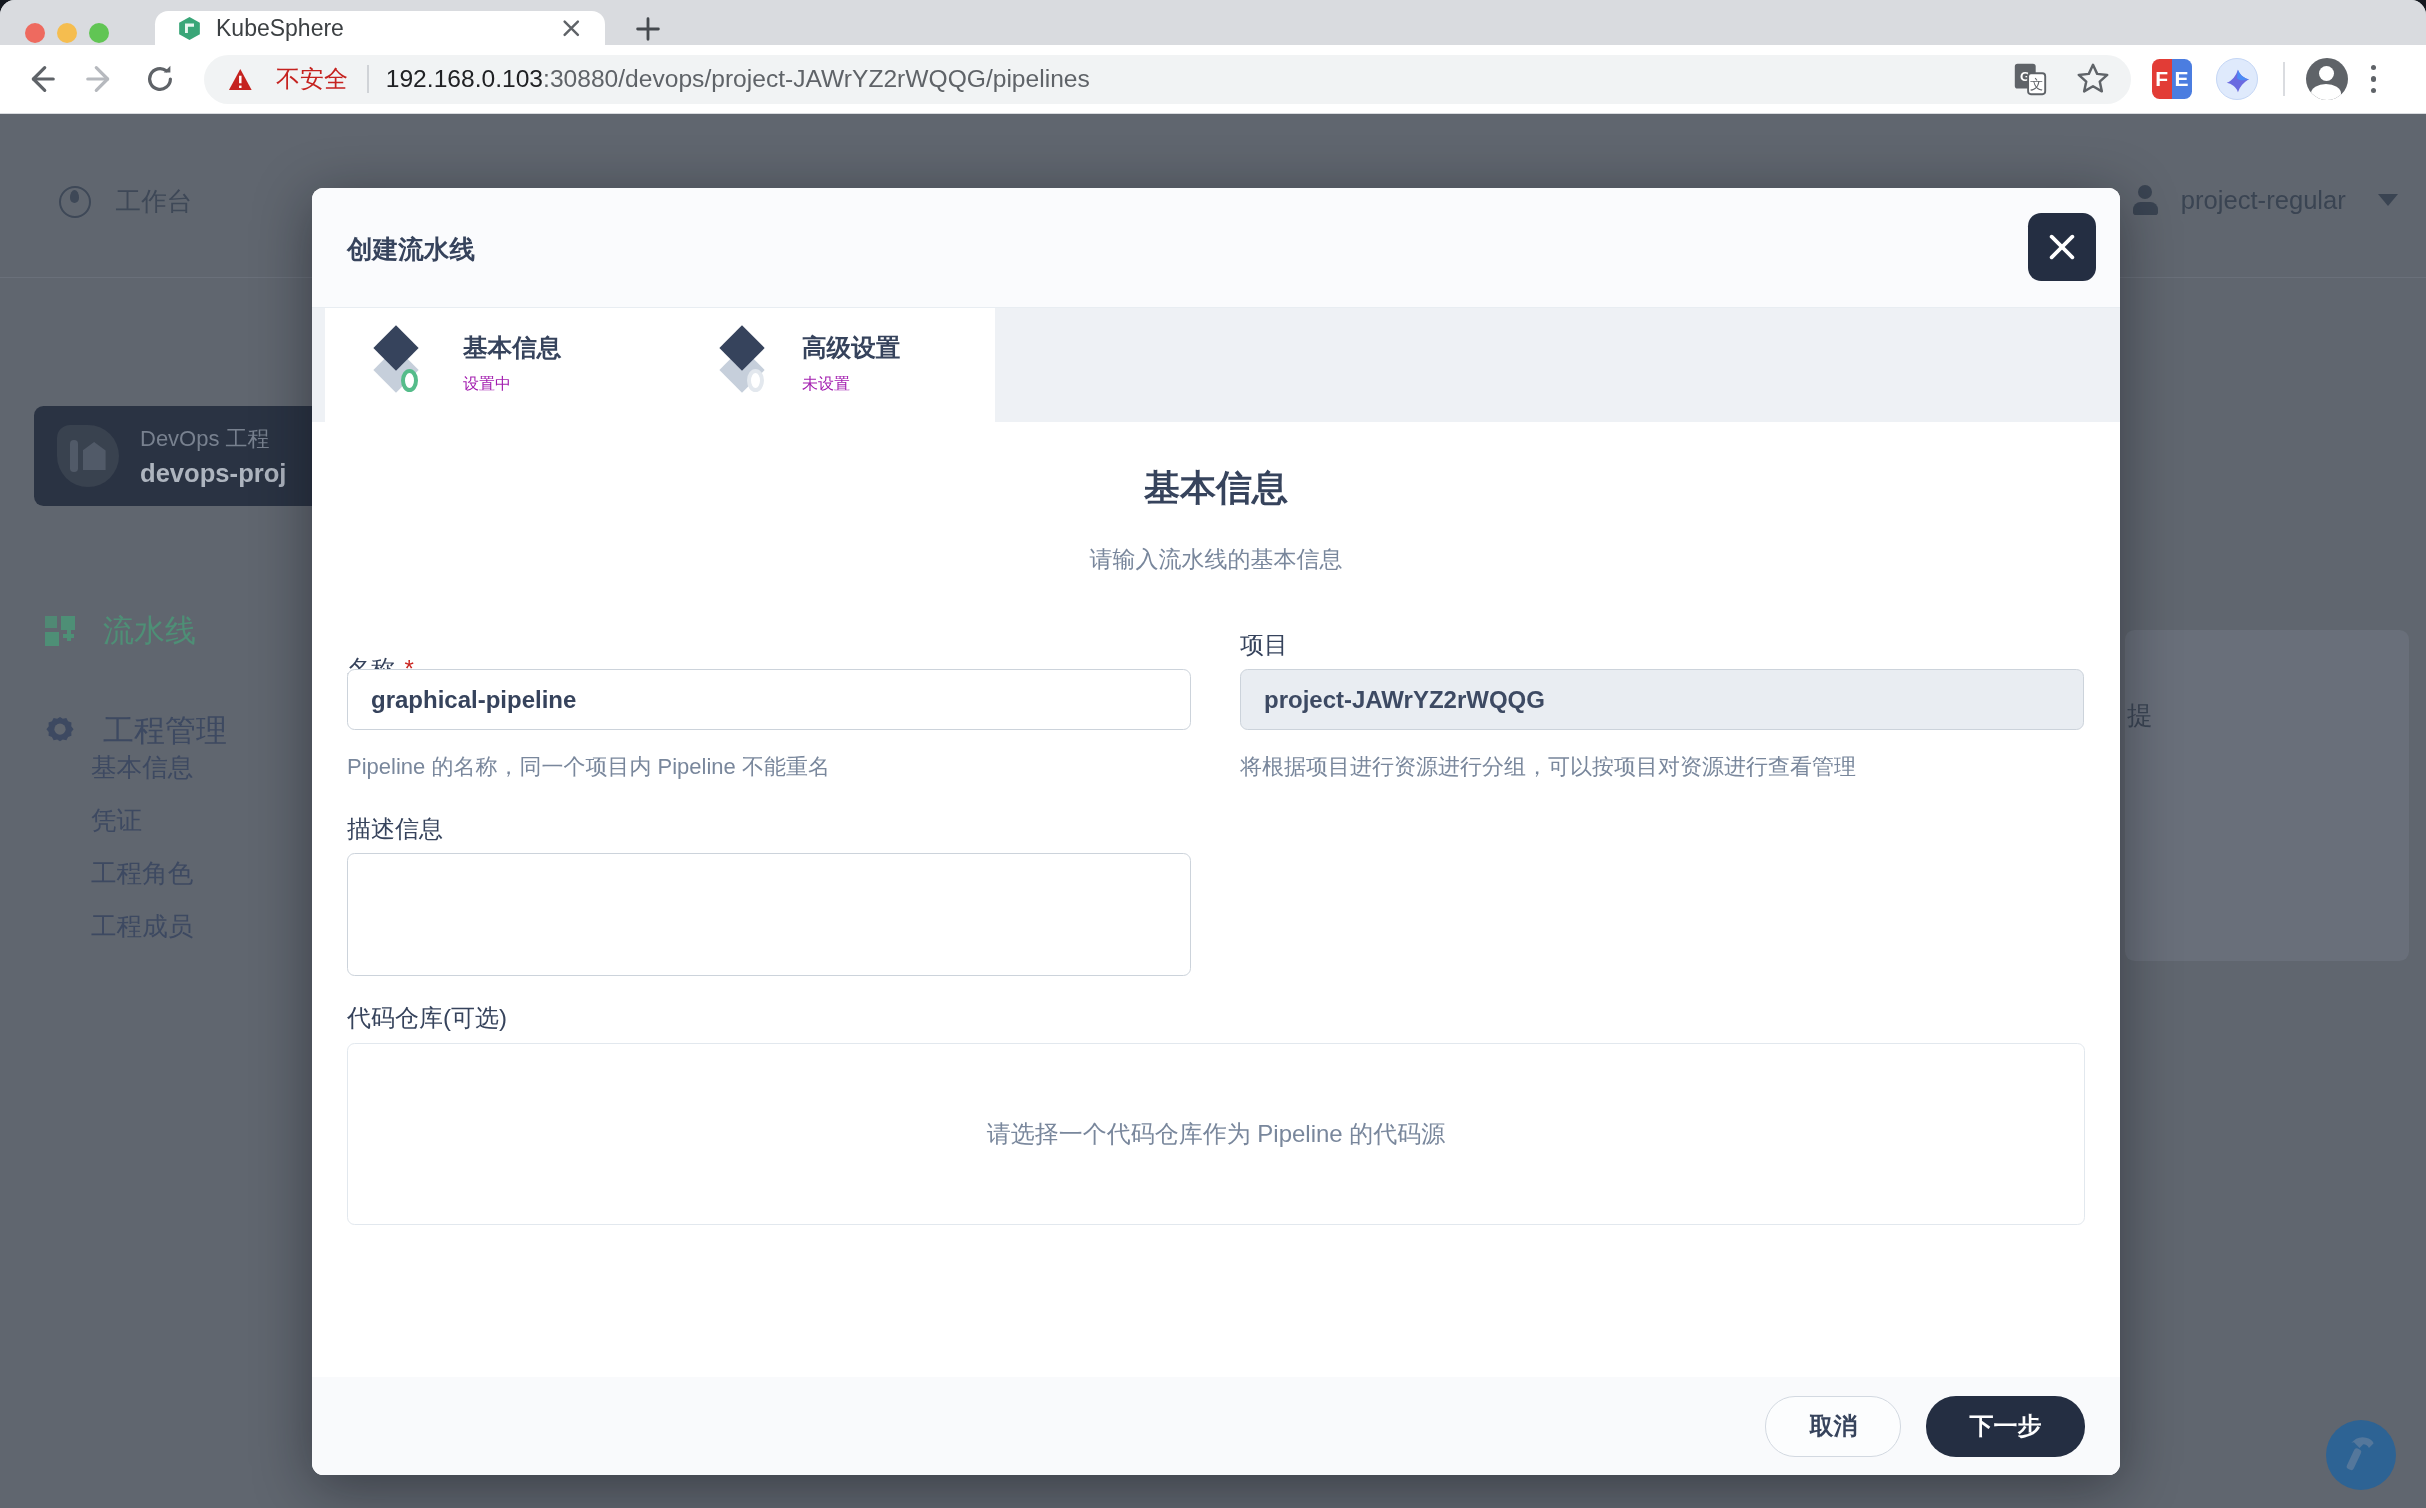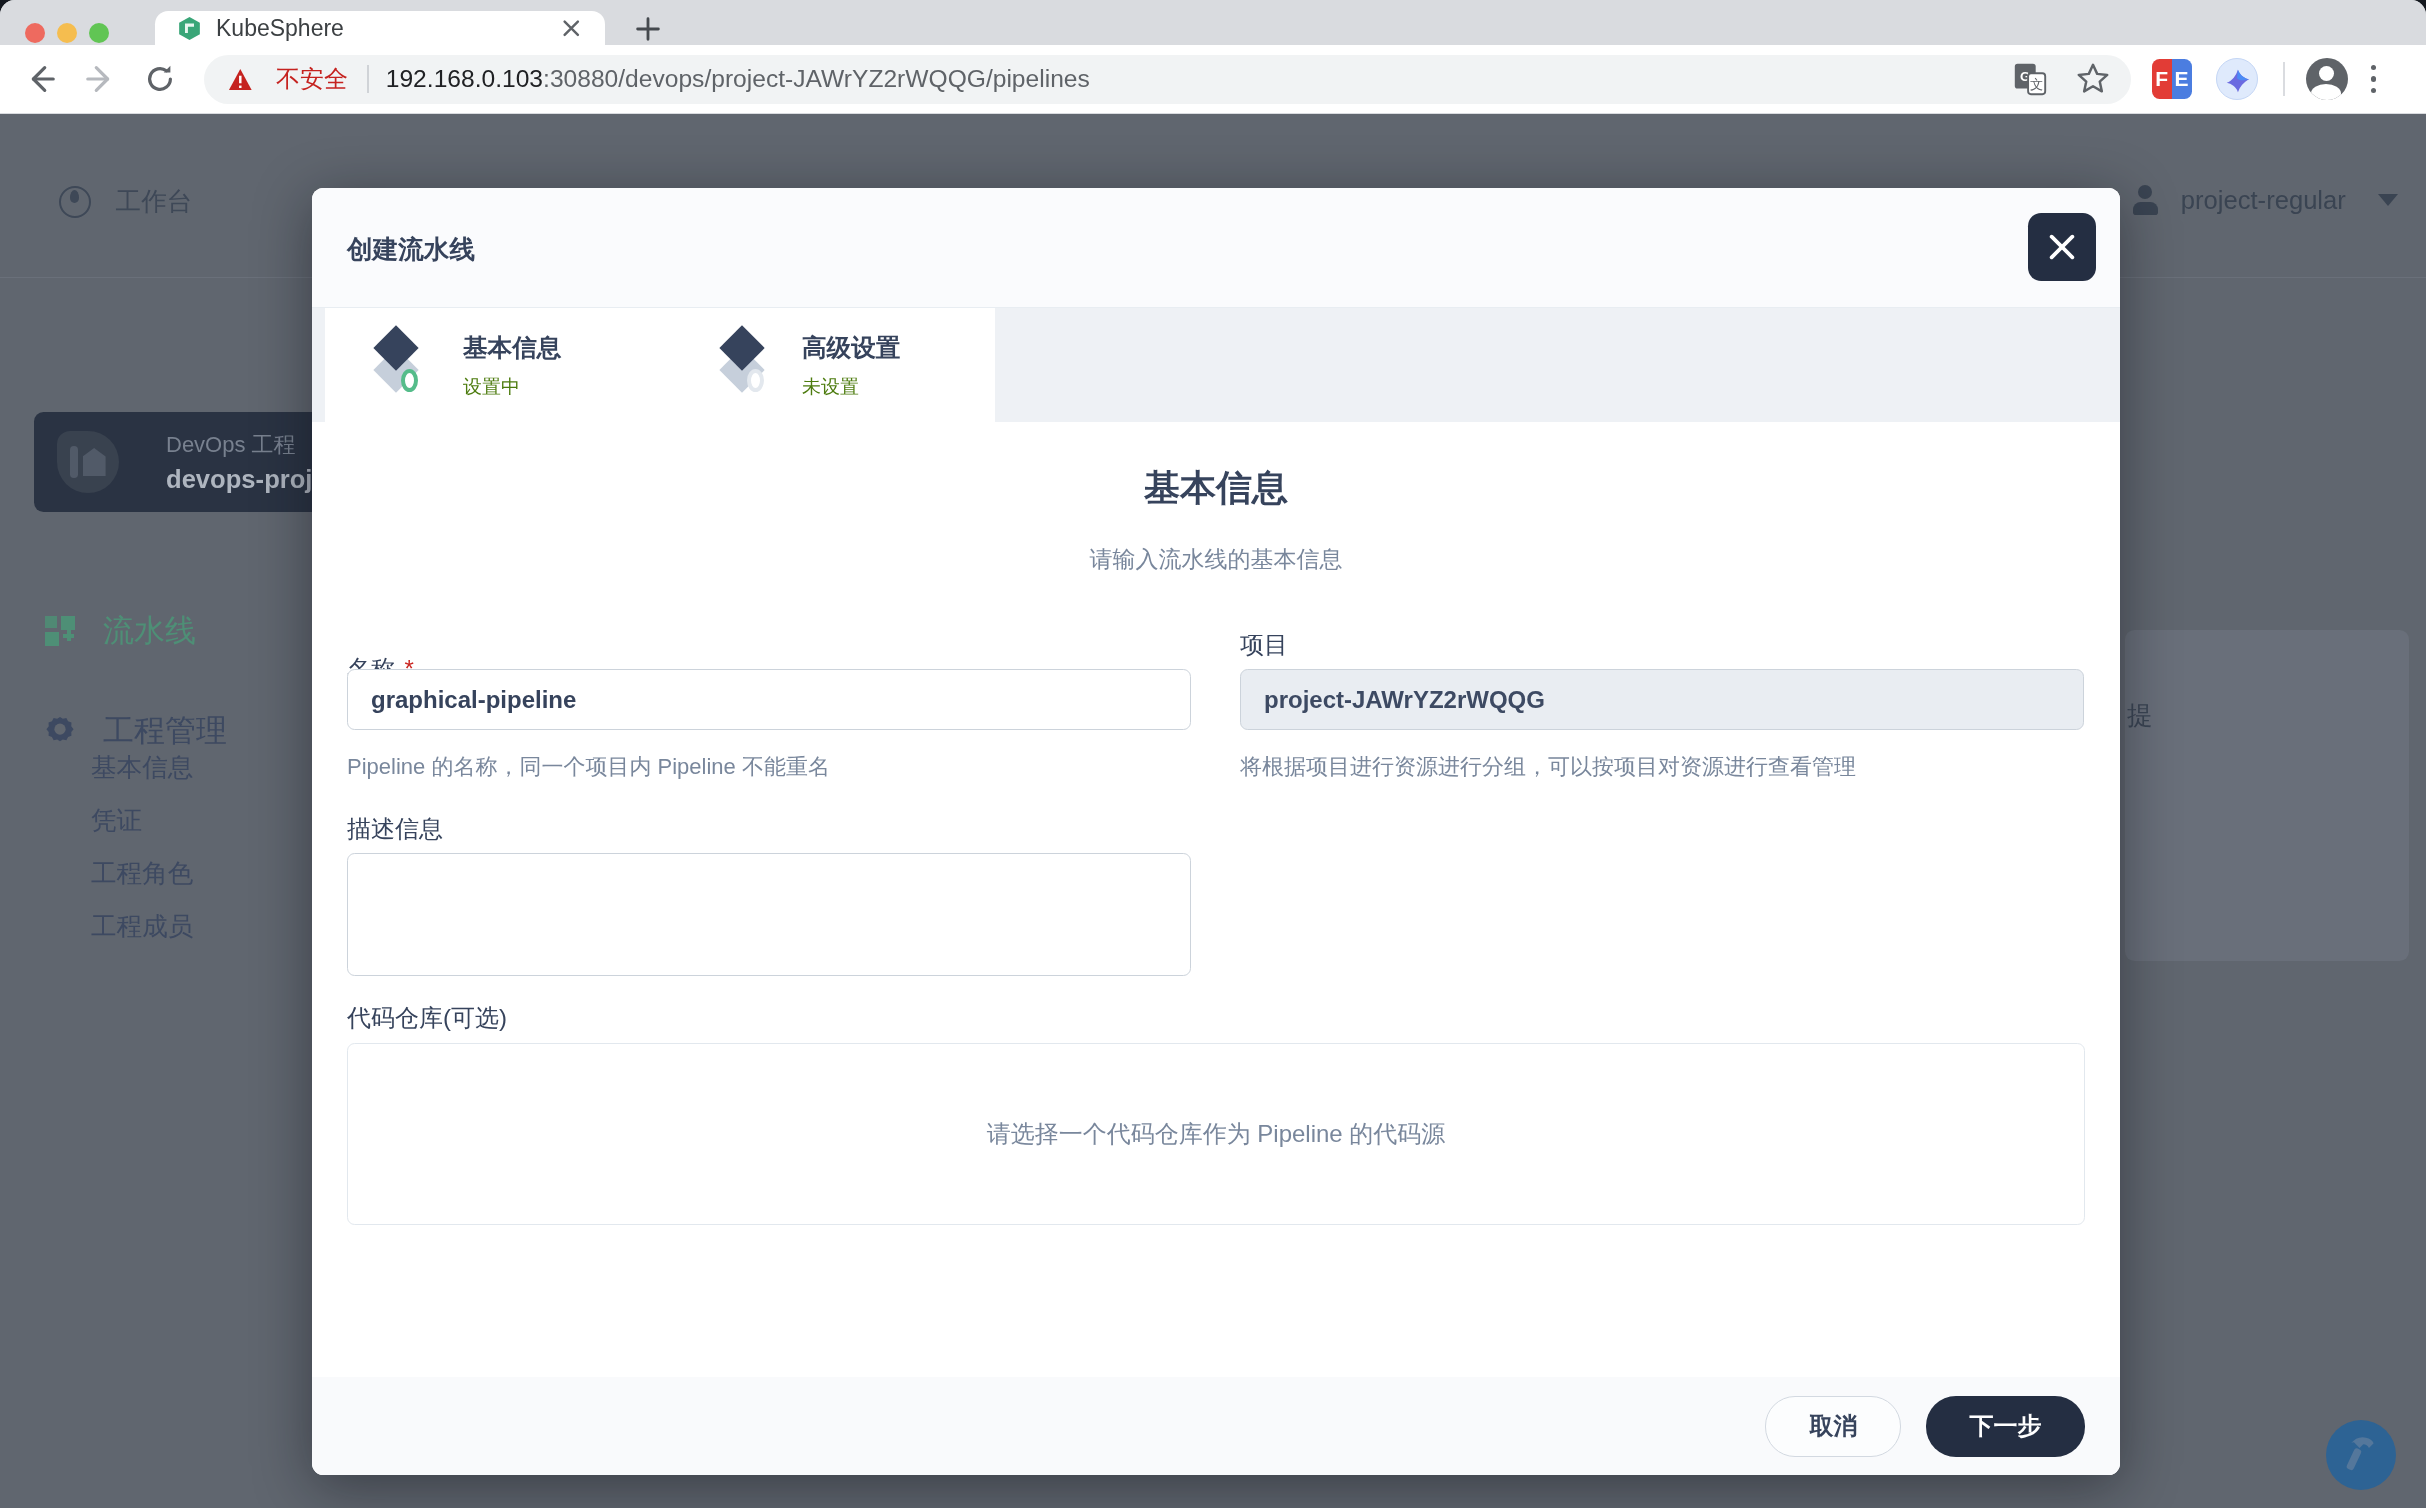--- a/index.html
+++ b/index.html
@@ -70,22 +70,22 @@
   .user-box { position:absolute; right:28px; top:70px; display:flex; align-items:center; gap:19px; }
   .p-icon { width:32px; height:32px; position:relative; }
   .p-icon::before { content:""; position:absolute; left:8.5px; top:0.9px; width:14px; height:14px;
                     border-radius:50%; background:#3a4452; }
   .p-icon::after { content:""; position:absolute; left:2.8px; top:18px; width:25.6px; height:13.2px;
                    border-radius:7.6px 7.6px 2.8px 2.8px; background:#3a4452; }
   .user-name { font-size:25.6px; color:#3a4452; font-weight:500; }
   .caret { width:0; height:0; border-left:10.4px solid transparent; border-right:10.4px solid transparent;
            border-top:12.3px solid #3a4452; margin-left:13.2px; }
 
-  .devops-card { position:absolute; left:34px; top:298px; width:416px; height:100px;
-                 border-radius:9.5px; background:#2a3343; display:flex; align-items:center;gap:26px; }
+  .devops-card { position:absolute; left:34px; top:292px; width:416px; height:100px;
+                 border-radius:9.5px; background:#2a3343; display:flex; align-items:center; }
   .dc-icon { width:62px; height:62px; margin-left:23px; border-radius:13.2px 31px 31px 31px;
              background:#39424f; position:relative; }
   .dc-icon::before { content:""; position:absolute; left:13.2px; top:15px; width:7.6px; height:32px;
                      border-radius:3.8px; background:#515a68; }
   .dc-icon::after { content:""; position:absolute; left:25.6px; top:17px; width:23px; height:28px;
                     background:#515a68; clip-path:polygon(0 30%,50% 0,100% 30%,100% 100%,0 100%); }
   .dc-text { margin-left:21px; }
   .dc-type { font-size:22px; color:#78818f; }
   .dc-name { font-size:25.6px; color:#aeb5bf; font-weight:bold; margin-top:5.7px; }
 
@@ -133,21 +133,21 @@
                    background:#c6cfdb; transform:rotate(45deg); }
   .step-icon .d1 { position:absolute; left:13.2px; top:2.8px; width:32px; height:32px;
                    background:#36435c; transform:rotate(45deg); }
   .step-icon .ring { position:absolute; left:34px; top:40px; width:17px; height:23px;
                      border-radius:50%; background:#fff; }
   .ring.on  { border:4.7px solid #55bc8a; }
   .ring.off { border:4.7px solid #e3e8ee; }
   .step-text { position:absolute; top:23px; }
   .s1-text { left:151px; } .s2-text { left:490px; }
   .step-title { font-size:24.6px; font-weight:bold; color:#36435c; }
-  .step-status { font-size:19px; color:#4d7c0f; margin-top:9.5px; }
+  .step-status { font-size:16px; color:#a21caf; margin-top:9.5px; }
 
   .m-heading { position:absolute; left:0; top:276px; width:100%; text-align:center;
                font-size:36px; font-weight:bold; color:#36435c; }
   .m-subheading { position:absolute; left:0; top:356px; width:100%; text-align:center;
                   font-size:23px; color:#79879c; }
 
   .f-label { position:absolute; font-size:24px; color:#36435c; }
   .req { color:#ca2621; margin-left:9.5px; }
   .f-input { position:absolute; width:844px; height:61px; border:1.9px solid #ccd3db; border-radius:7.6px;
              padding:0 23px; font-size:24px; font-weight:bold; color:#36435c; background:#fff; outline:none;

